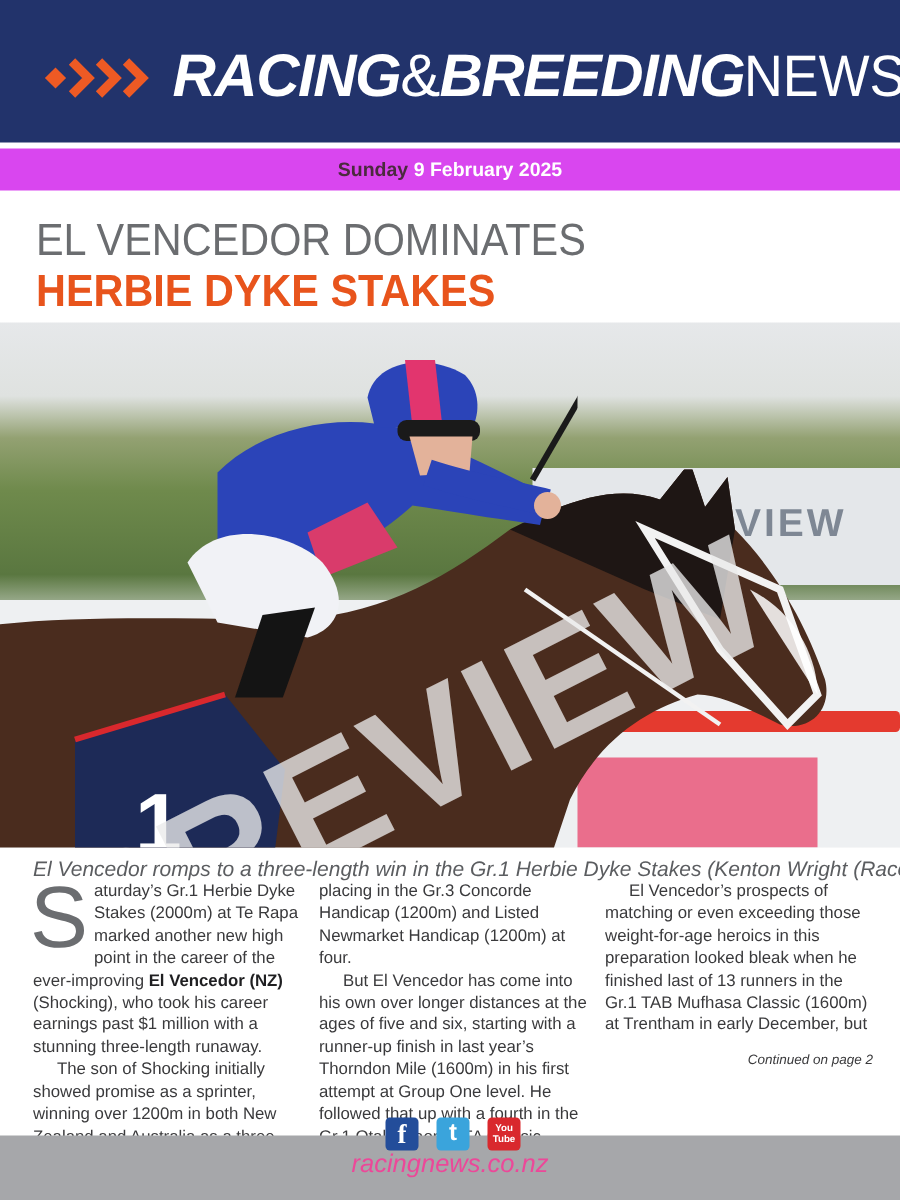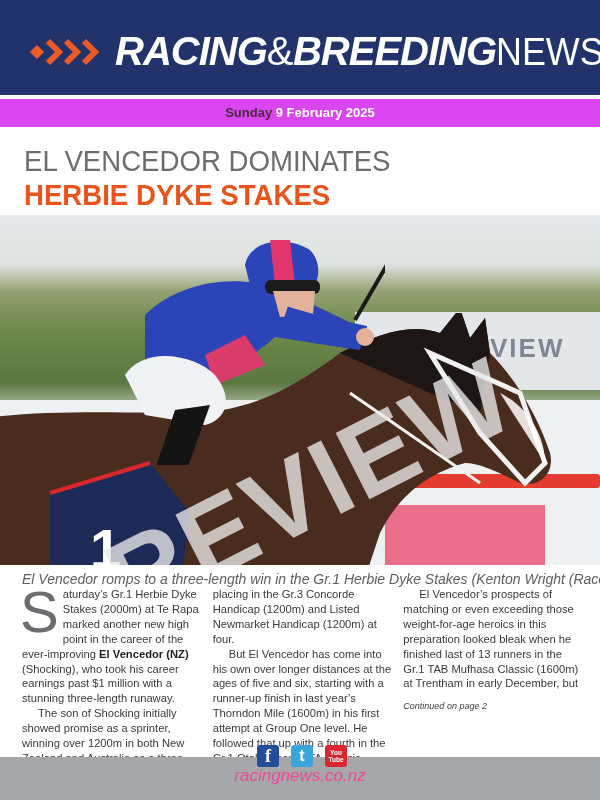--- a/index.html
+++ b/index.html
@@ -35,21 +35,21 @@
     transform: rotate(-27deg); transform-origin: left top; letter-spacing: 2px; white-space: nowrap; top: 350px; }
 
   .caption { position: absolute; left: 22px; top: 571px; font-size: 14px; font-style: italic; color: #5b5d60; white-space: nowrap; }
 
   .article { position: absolute; left: 22px; top: 587px; width: 560px; display: flex; gap: 12px; }
   .col { width: 179px; font-size: 11.2px; line-height: 14.9px; color: #3a3a3c; }
   .col p { margin: 0; }
   .col .indent { text-indent: 16px; }
   .dropcap { float: left; font-size: 58px; line-height: 46px; color: #6b6d70; margin: 2px 4px 0 -2px; font-weight: normal; }
   .col b { color: #1f1f21; }
-  .continued { margin-top: 8px; font-size: 9px; font-style: italic; color: #3a3a3c; }
+  .continued { margin-top: 8px; text-align: right; font-size: 9px; font-style: italic; color: #3a3a3c; }
 
   .footer { position: absolute; left: 0; top: 757px; width: 600px; height: 43px; background: #a6a7aa; }
   .footer-url { position: absolute; left: 0; top: 766px; width: 600px; text-align: center; font-size: 17px; font-style: italic; color: #ec4899; }
   .social { position: absolute; left: 257px; top: 745px; display: flex; gap: 12px; }
   .social .ic { width: 22px; height: 22px; border-radius: 3px; display: flex; align-items: center; justify-content: center; color: #fff; font-weight: bold; }
   .ic.fb { background: #234d9a; font-size: 18px; font-family: "Liberation Serif", serif; }
   .ic.tw { background: #3aa4dc; font-size: 16px; }
   .ic.yt { background: #d9282d; font-size: 6.5px; line-height: 7px; text-align: center; flex-direction: column; }
 </style>
 </head>

